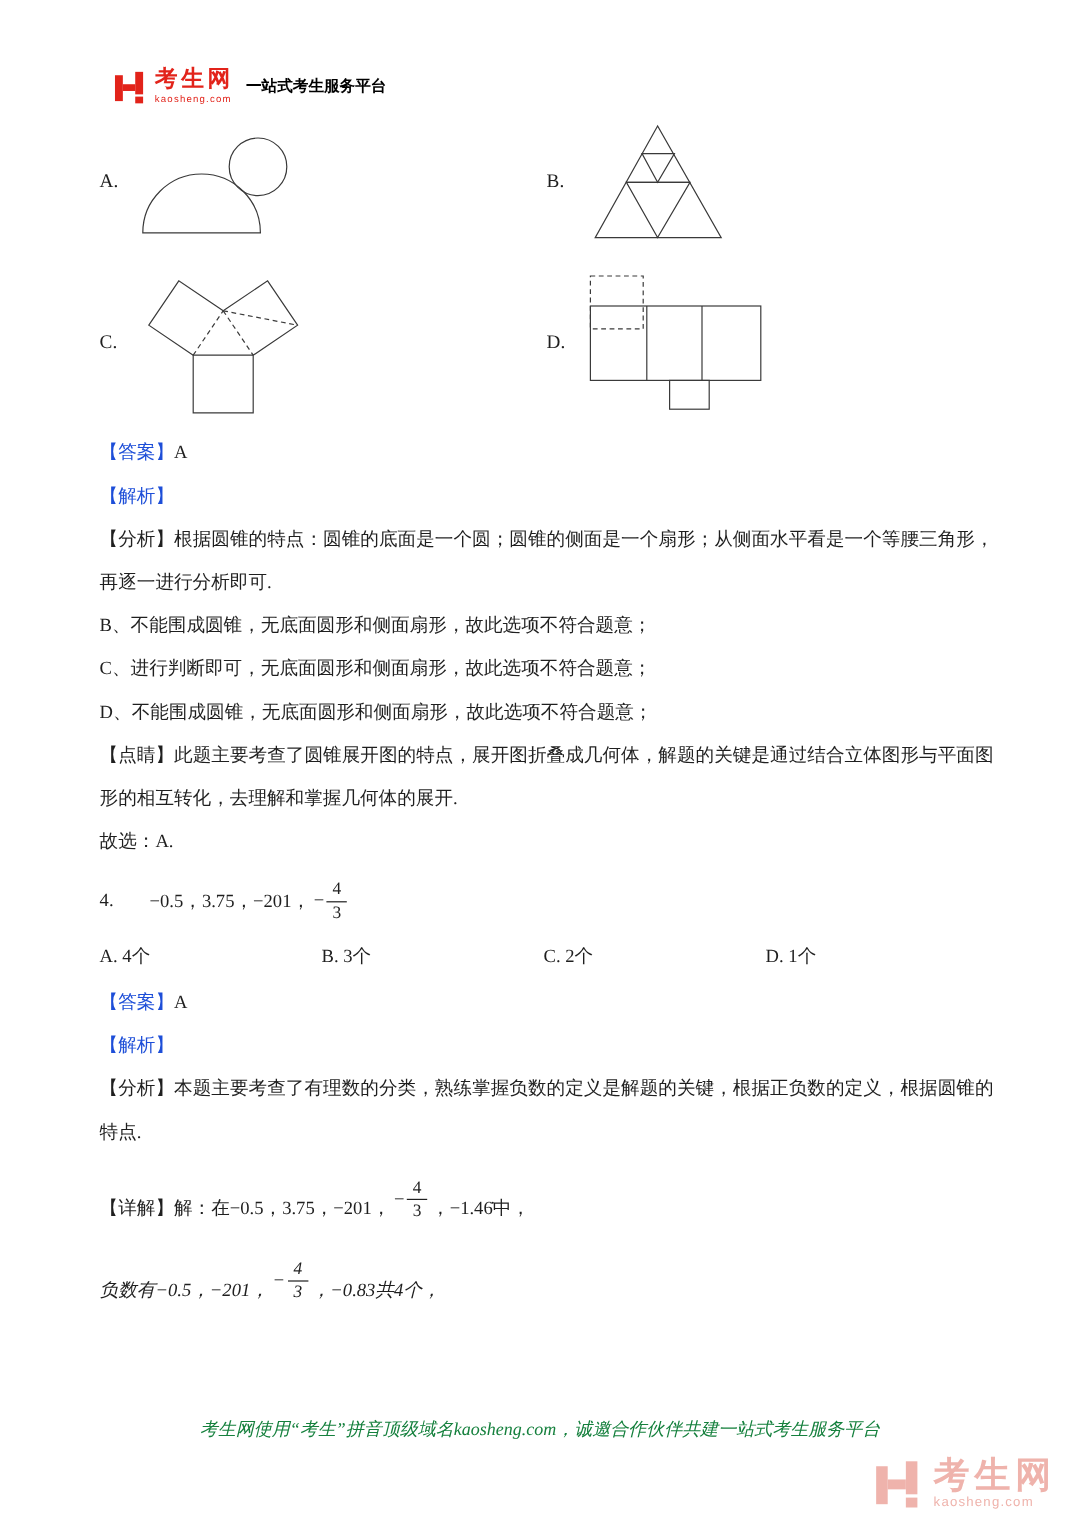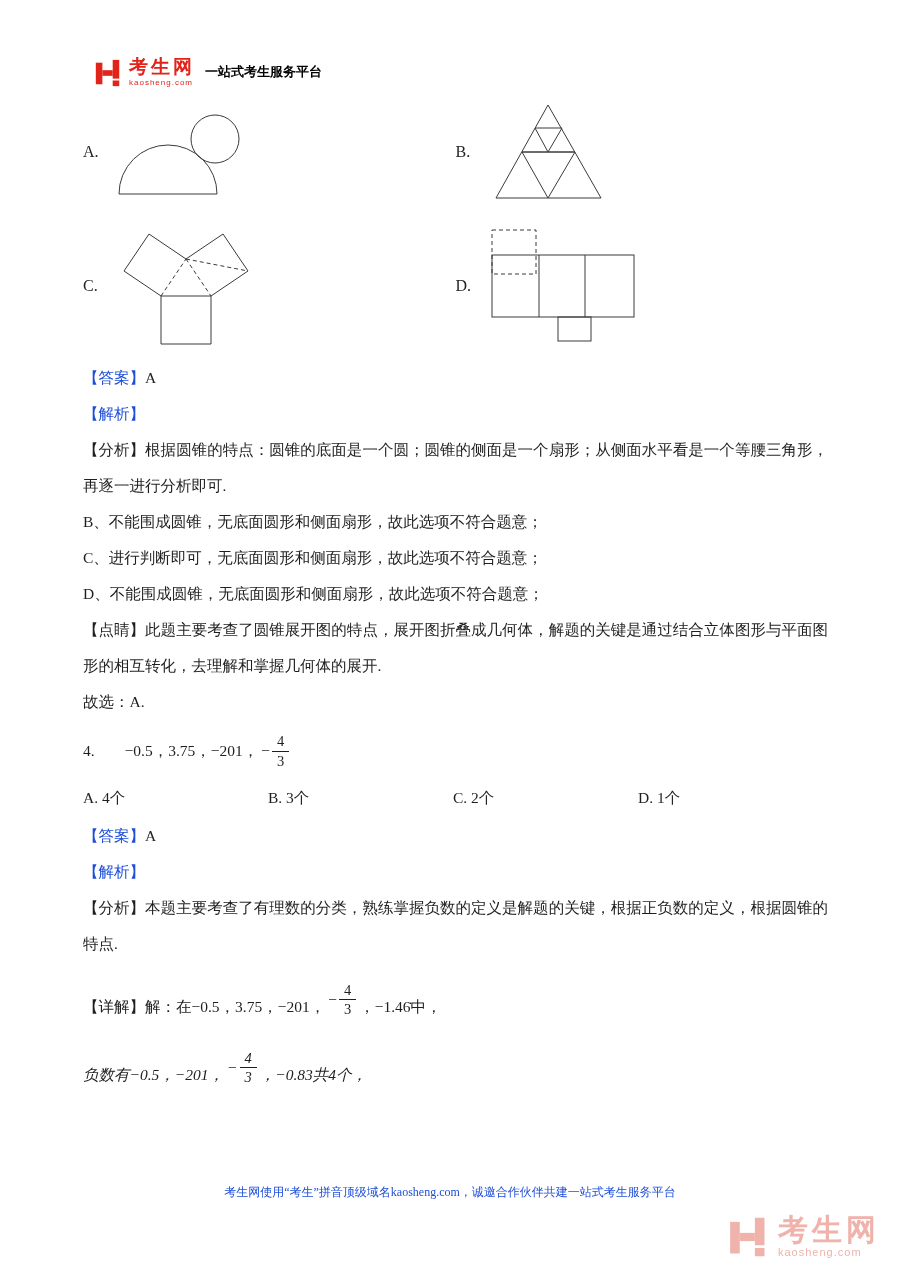--- a/index.html
+++ b/index.html
@@ -43,21 +43,21 @@
   .frac-num { border-bottom:1px solid #1f1f1f; padding:0 5px 1px 5px; }
   .frac-den { padding-top:1px; }
 
   .opt-row { display:flex; font-size:15.5px; line-height:36px; margin:2px 0; }
   .opt-row .opt { width:185px; }
 
   .math-line { display:flex; align-items:flex-end; font-size:15.5px; min-height:56px; flex-wrap:wrap; }
   .math-line.concl { margin-top:12px;font-style:italic; }
 
   
-  .footer { position:absolute; left:0; right:0; bottom:72px; text-align:center; font-size:12px; color:#1d4ed8; }
+  .footer { position:absolute; left:0; right:0; bottom:72px; text-align:center; font-size:15px; color:#15803d;font-style:italic; }
   .watermark { position:absolute; right:20px; bottom:14px; display:flex; align-items:center; }
   .wm-icon { width:44px; height:44px; }
   .wm-texts { display:flex; flex-direction:column; margin-left:8px; }
   .wm-name { font-size:30px; font-weight:bold; color:#efb3ac; letter-spacing:4px; line-height:32px; font-family:"Liberation Sans",sans-serif; }
   .wm-domain { font-size:11px; color:#efb3ac; letter-spacing:1px; line-height:13px; font-family:"Liberation Sans",sans-serif; }
 </style>
 </head>
 <body>
 
 <div class="page">

